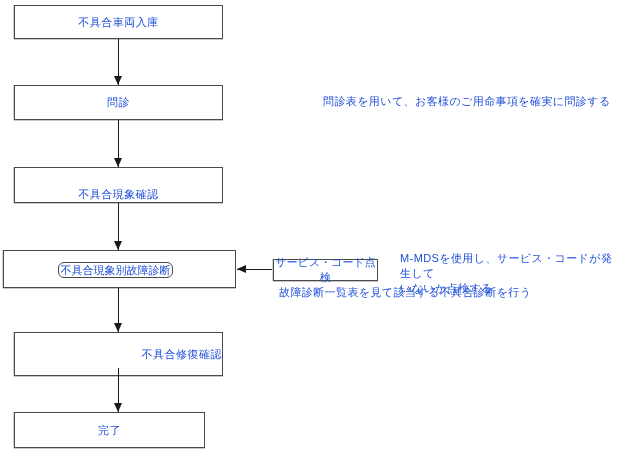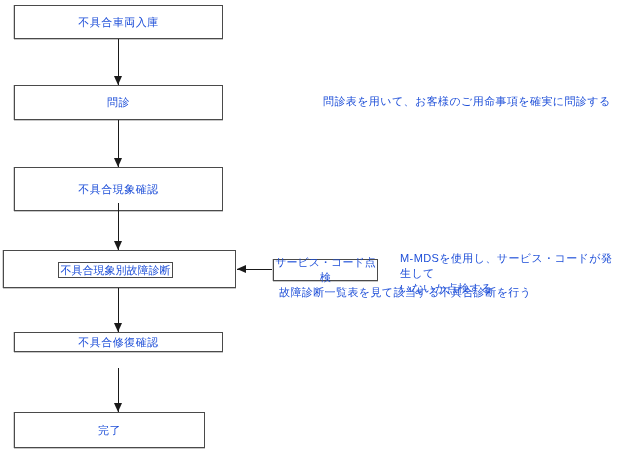--- a/index.html
+++ b/index.html
@@ -94,35 +94,35 @@
   </div>
 
   <div class="arrow-v" style="left:118px; top:39px; height:46px;"></div>
 
   <div class="box" style="left:14px; top:85px; width:209px; height:35px;text-align:right;">
     <span>問診</span>
   </div>
 
   <div class="arrow-v" style="left:118px; top:120px; height:47px;"></div>
 
-  <div class="box" style="left:14px; top:167px; width:209px; height:44px;">
+  <div class="box" style="left:14px; top:167px; width:209px; height:36px;align-items:flex-end;">
     <span>不具合現象確認</span>
   </div>
 
   <div class="arrow-v" style="left:118px; top:203px; height:47px;"></div>
 
   <div class="box" style="left:3px; top:250px; width:233px; height:38px;">
-    <div class="inner-box" style="left:54px; top:11px; width:115px; height:16px;">
+    <div class="inner-box" style="left:54px; top:11px; width:115px; height:16px;border-radius:6px;">
       <span>不具合現象別故障診断</span>
     </div>
   </div>
 
   <div class="arrow-v" style="left:118px; top:288px; height:44px;"></div>
 
-  <div class="box" style="left:14px; top:332px; width:209px; height:20px;">
+  <div class="box" style="left:14px; top:332px; width:209px; height:44px;justify-content:flex-end;">
     <span>不具合修復確認</span>
   </div>
 
   <div class="arrow-v" style="left:118px; top:368px; height:44px;"></div>
 
   <div class="box" style="left:14px; top:412px; width:191px; height:36px;">
     <span>完了</span>
   </div>
 
   <div class="arrow-h-left" style="left:237px; top:269px; width:36px;"></div>

